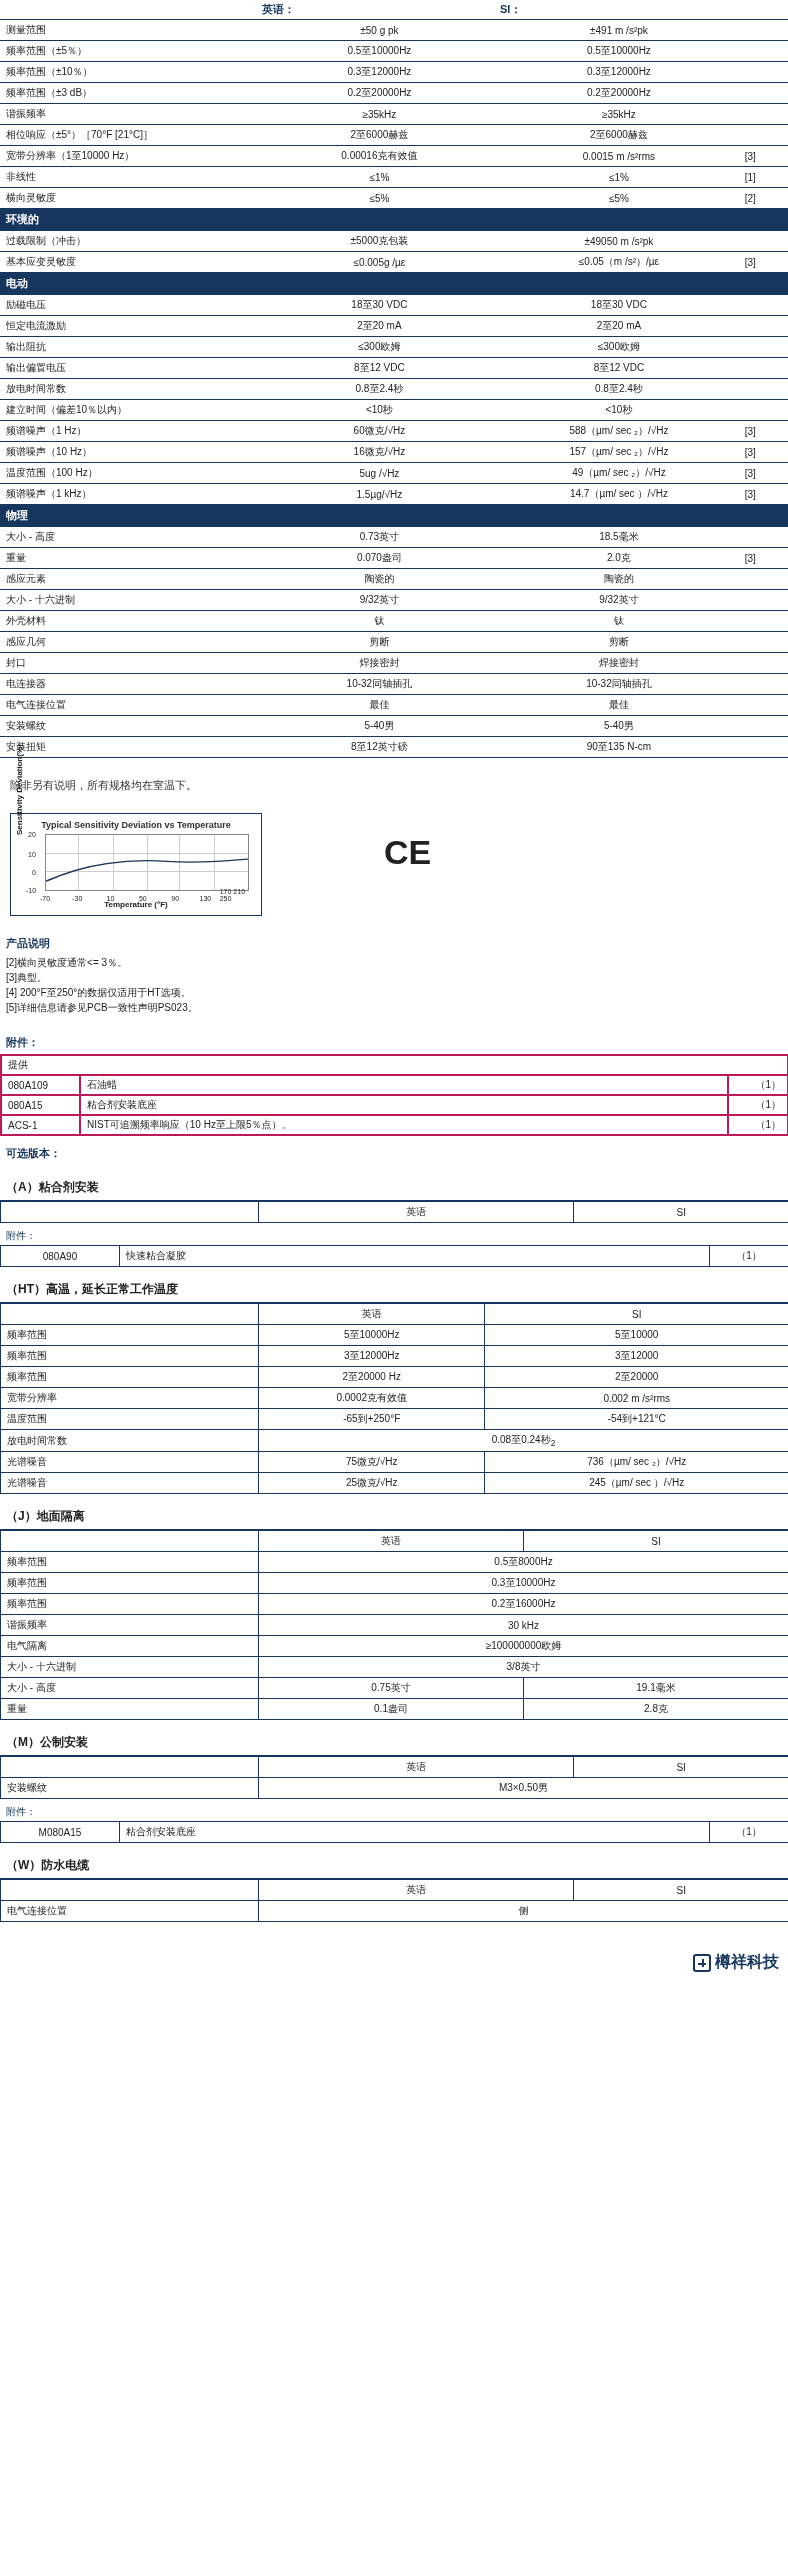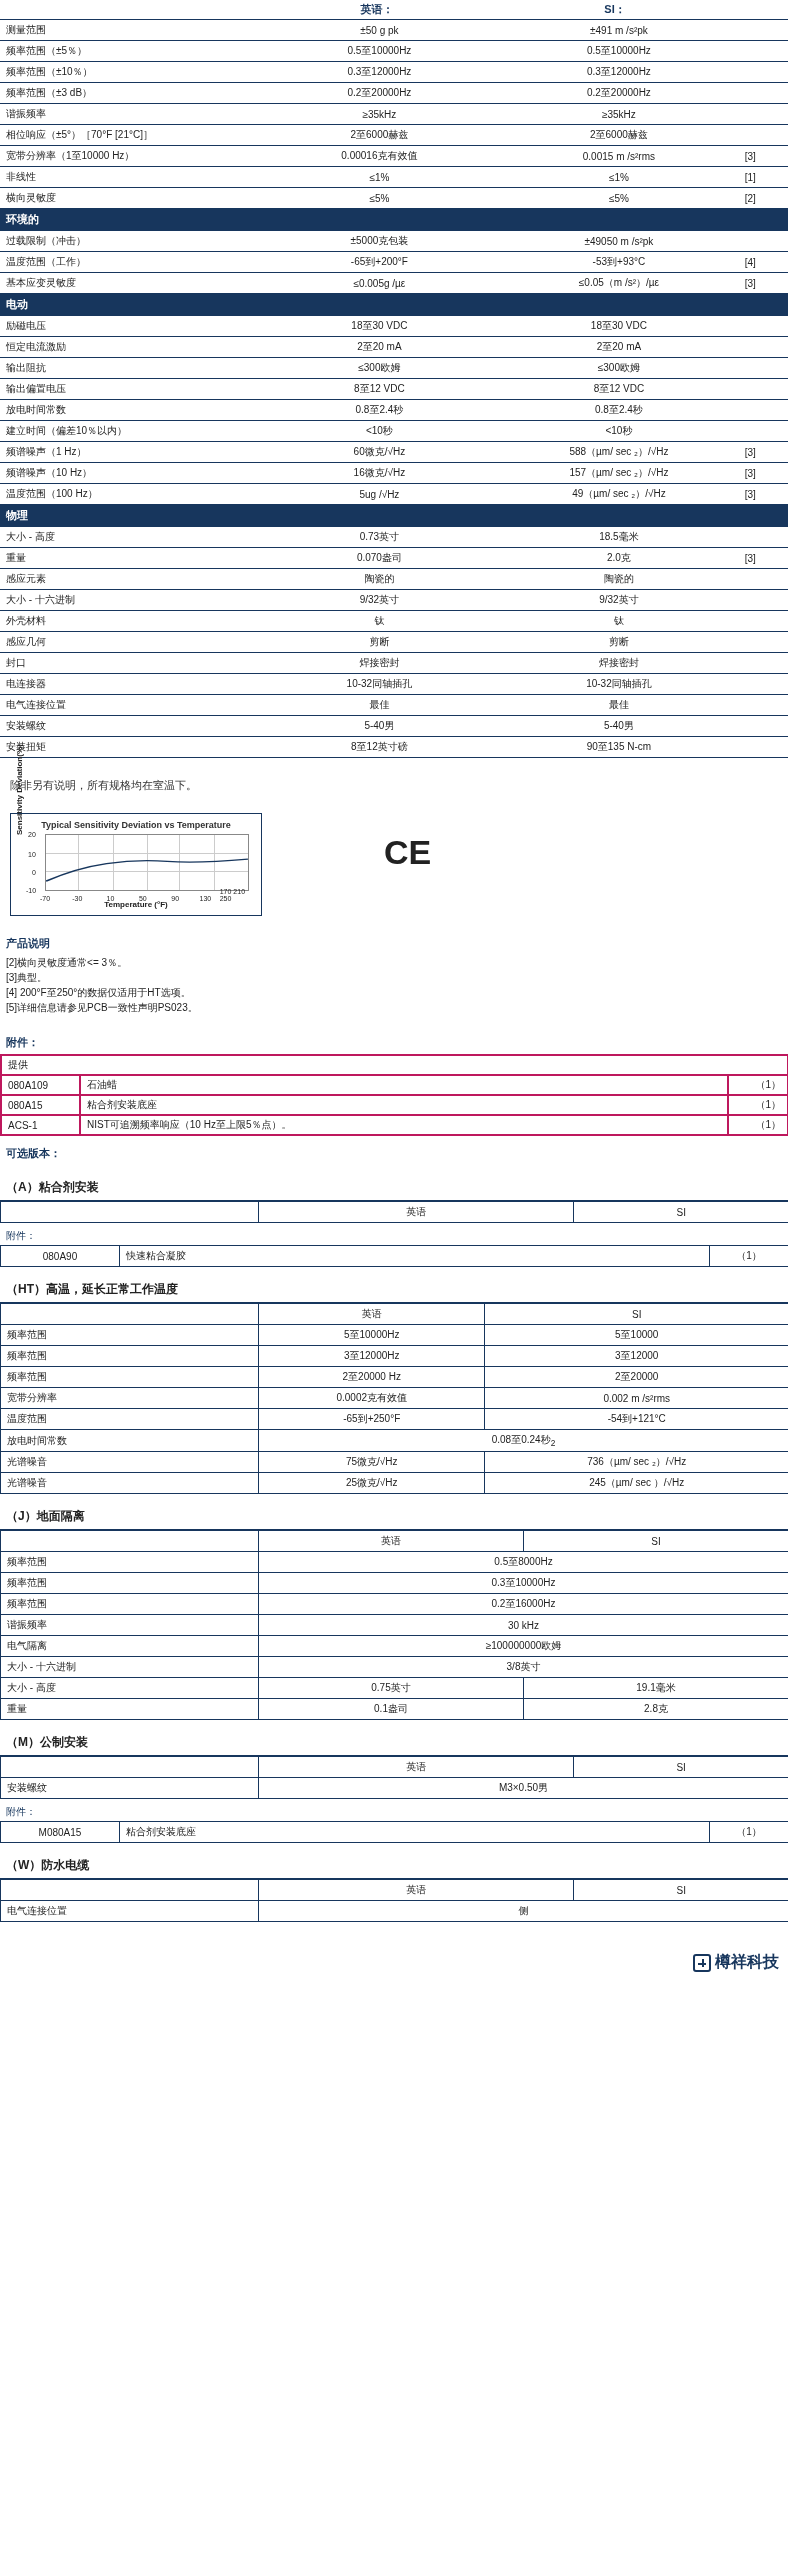--- a/index.html
+++ b/index.html
@@ -1,19 +1,19 @@
 <!DOCTYPE html>
 <html><head>
 <meta charset="utf-8">
 <style>
 *{box-sizing:border-box;margin:0;padding:0}
 body{font-family:Arial,"Microsoft YaHei",sans-serif;font-size:11px;color:#222;width:789px;background:#fff}
 table{border-collapse:collapse;width:100%}
 td,th{padding:2px 4px}
-.hdr-row td{background:#fff;font-weight:bold;text-align:center;border:none;font-size:11px;color:#17365d}
+.hdr-row td{background:#fff;font-weight:bold;border:none;font-size:11px;color:#17365d}
 .sect-row td{background:#17365d;color:#fff;font-weight:bold;padding:3px 6px;font-size:11px}
 .data-row td{border-top:1px solid #17365d;border-bottom:1px solid #17365d;font-size:10px;padding:3px 6px}
 .data-row td:first-child{text-align:left}
 .data-row td:nth-child(2),.data-row td:nth-child(3){text-align:center}
 .data-row td:nth-child(4){text-align:left;width:50px}
 .note-block{padding:20px 10px 10px;font-size:11px;color:#333}
 .chart-box{border:1px solid #17365d;display:inline-block;padding:6px;margin:10px 0 10px 10px;vertical-align:top}
 .chart-inner{width:238px;height:89px;position:relative;background:#fff}
 .chart-title{font-size:9px;font-weight:bold;text-align:center;color:#333}
 .chart-area{position:absolute;left:28px;top:14px;right:6px;bottom:18px;border:1px solid #888}
@@ -112,26 +112,20 @@
         <tr class="sect-row">
           <td colspan="4">环境的</td>
         </tr>
         <tr class="data-row">
           <td style="width:258px">过载限制（冲击）</td>
           <td style="width:238px">±5000克包装</td>
           <td style="width:238px">±49050 m /s²pk</td>
           <td></td>
         </tr>
         <tr class="data-row">
-          <td style="width:258px">温度范围（工作）</td>
-          <td style="width:238px">-65到+200°F</td>
-          <td style="width:238px">-53到+93°C</td>
-          <td>[4]</td>
-        </tr>
-        <tr class="data-row">
           <td style="width:258px">基本应变灵敏度</td>
           <td style="width:238px">≤0.005g /µε</td>
           <td style="width:238px">≤0.05（m /s²）/µε</td>
           <td>[3]</td>
         </tr>
       </tbody>
     </table>
     <table>
       <tbody>
         <tr class="sect-row">
@@ -182,20 +176,26 @@
         <tr class="data-row">
           <td style="width:258px">频谱噪声（10 Hz）</td>
           <td style="width:238px">16微克/√Hz</td>
           <td style="width:238px">157（µm/ sec ₂）/√Hz</td>
           <td>[3]</td>
         </tr>
         <tr class="data-row">
           <td style="width:258px">温度范围（100 Hz）</td>
           <td style="width:238px">5ug /√Hz</td>
           <td style="width:238px">49（µm/ sec ₂）/√Hz</td>
+          <td>[3]</td>
+        </tr>
+        <tr class="data-row">
+          <td style="width:258px">频谱噪声（1 kHz）</td>
+          <td style="width:238px">1.5µg/√Hz</td>
+          <td style="width:238px">14.7（µm/ sec ）/√Hz</td>
           <td>[3]</td>
         </tr>
       </tbody>
     </table>
     <table>
       <tbody>
         <tr class="sect-row">
           <td colspan="4">物理</td>
         </tr>
         <tr class="data-row">

